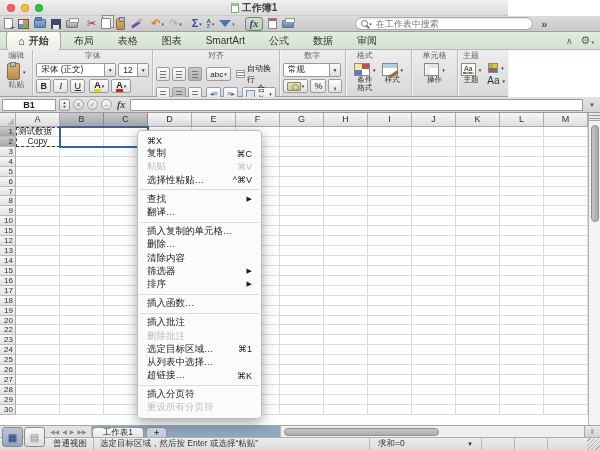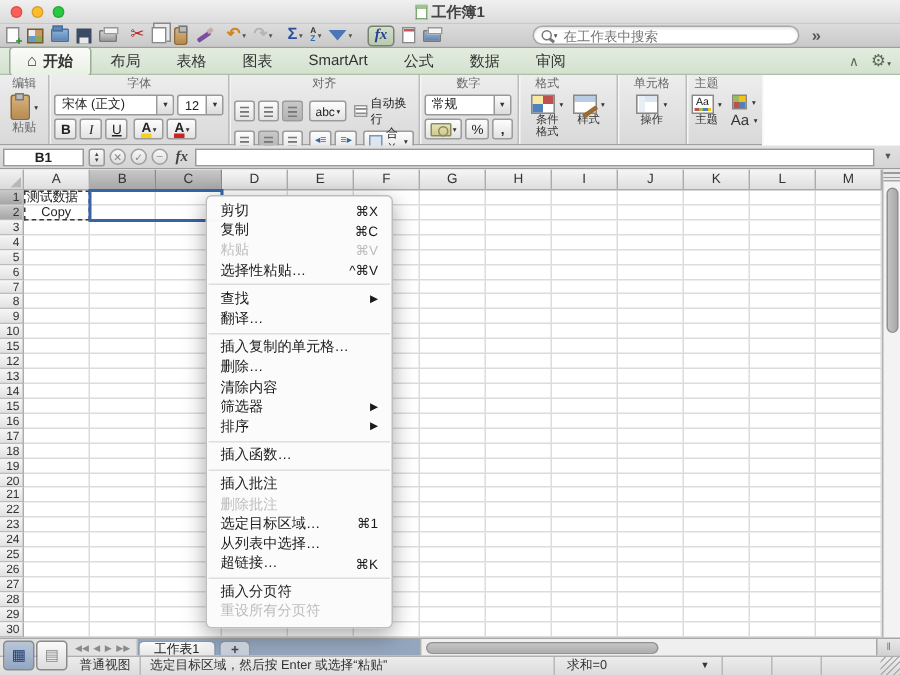--- a/index.html
+++ b/index.html
@@ -1,21 +1,21 @@
 <!DOCTYPE html>
 <html><head>
 <meta charset="utf-8">
 <style>
   * { box-sizing: border-box; margin: 0; padding: 0; }
   html,body { width:600px; height:450px; overflow:hidden; }
   body { font-family:"Liberation Sans", sans-serif; font-size:10px; color:#222; background:#fff; }
   #win { position:relative; width:600px; height:450px; background:#fff; overflow:hidden; }
 
   
-  .titlebar { position:absolute; left:0; top:0; width:600px; height:16px;
+  .titlebar { position:absolute; left:0; top:0; width:508px; height:16px;
     background:linear-gradient(#f0f0f0,#dcdcdc); border-bottom:1px solid #c8c8c8;
     display:flex; align-items:center; }
   .lights { display:flex; gap:6px; margin-left:7px; }
   .light { width:8px; height:8px; border-radius:50%; border:1px solid rgba(0,0,0,.15); }
   .title-center { position:absolute; left:0; right:0; text-align:center; font-size:10px; font-weight:bold; color:#444; }
   .doc-ic { display:inline-block; width:8px; height:10px; background:#fff; border:1px solid #7ca96d; border-top:3px solid #9fc292; vertical-align:-2px; margin-right:3px; }
 
   .toolbar { position:absolute; left:0; top:16px; width:600px; height:16px;
     background:linear-gradient(#dcdcdc,#c9c9c9); border-bottom:1px solid #9e9e9e;
     display:flex; align-items:center; gap:5px; padding:0 4px; }
@@ -782,36 +782,20 @@
           <div class="gcell"></div>
           <div class="gcell"></div>
           <div class="gcell"></div>
           <div class="gcell"></div>
           <div class="gcell"></div>
           <div class="gcell"></div>
           <div class="gcell"></div>
           <div class="gcell"></div>
         </div>
         <div class="grow">
-          <div class="rowh">21</div>
-          <div class="gcell"></div>
-          <div class="gcell"></div>
-          <div class="gcell"></div>
-          <div class="gcell"></div>
-          <div class="gcell"></div>
-          <div class="gcell"></div>
-          <div class="gcell"></div>
-          <div class="gcell"></div>
-          <div class="gcell"></div>
-          <div class="gcell"></div>
-          <div class="gcell"></div>
-          <div class="gcell"></div>
-          <div class="gcell"></div>
-        </div>
-        <div class="grow">
           <div class="rowh">22</div>
           <div class="gcell"></div>
           <div class="gcell"></div>
           <div class="gcell"></div>
           <div class="gcell"></div>
           <div class="gcell"></div>
           <div class="gcell"></div>
           <div class="gcell"></div>
           <div class="gcell"></div>
           <div class="gcell"></div>
@@ -954,21 +938,20 @@
   <div class="ants"></div>
   <div class="selbox"></div>
 
   <div class="vscroll">
     <div class="vsplit"></div>
     <div class="vthumb"></div>
   </div>
 
   <div class="cmenu">
       <div class="mitem">
-        <div class="mlabel">剪切</div>
         <div class="mshort">⌘X</div>
       </div>
       <div class="mitem">
         <div class="mlabel">复制</div>
         <div class="mshort">⌘C</div>
       </div>
       <div class="mitem dis">
         <div class="mlabel">粘贴</div>
         <div class="mshort">⌘V</div>
       </div>

